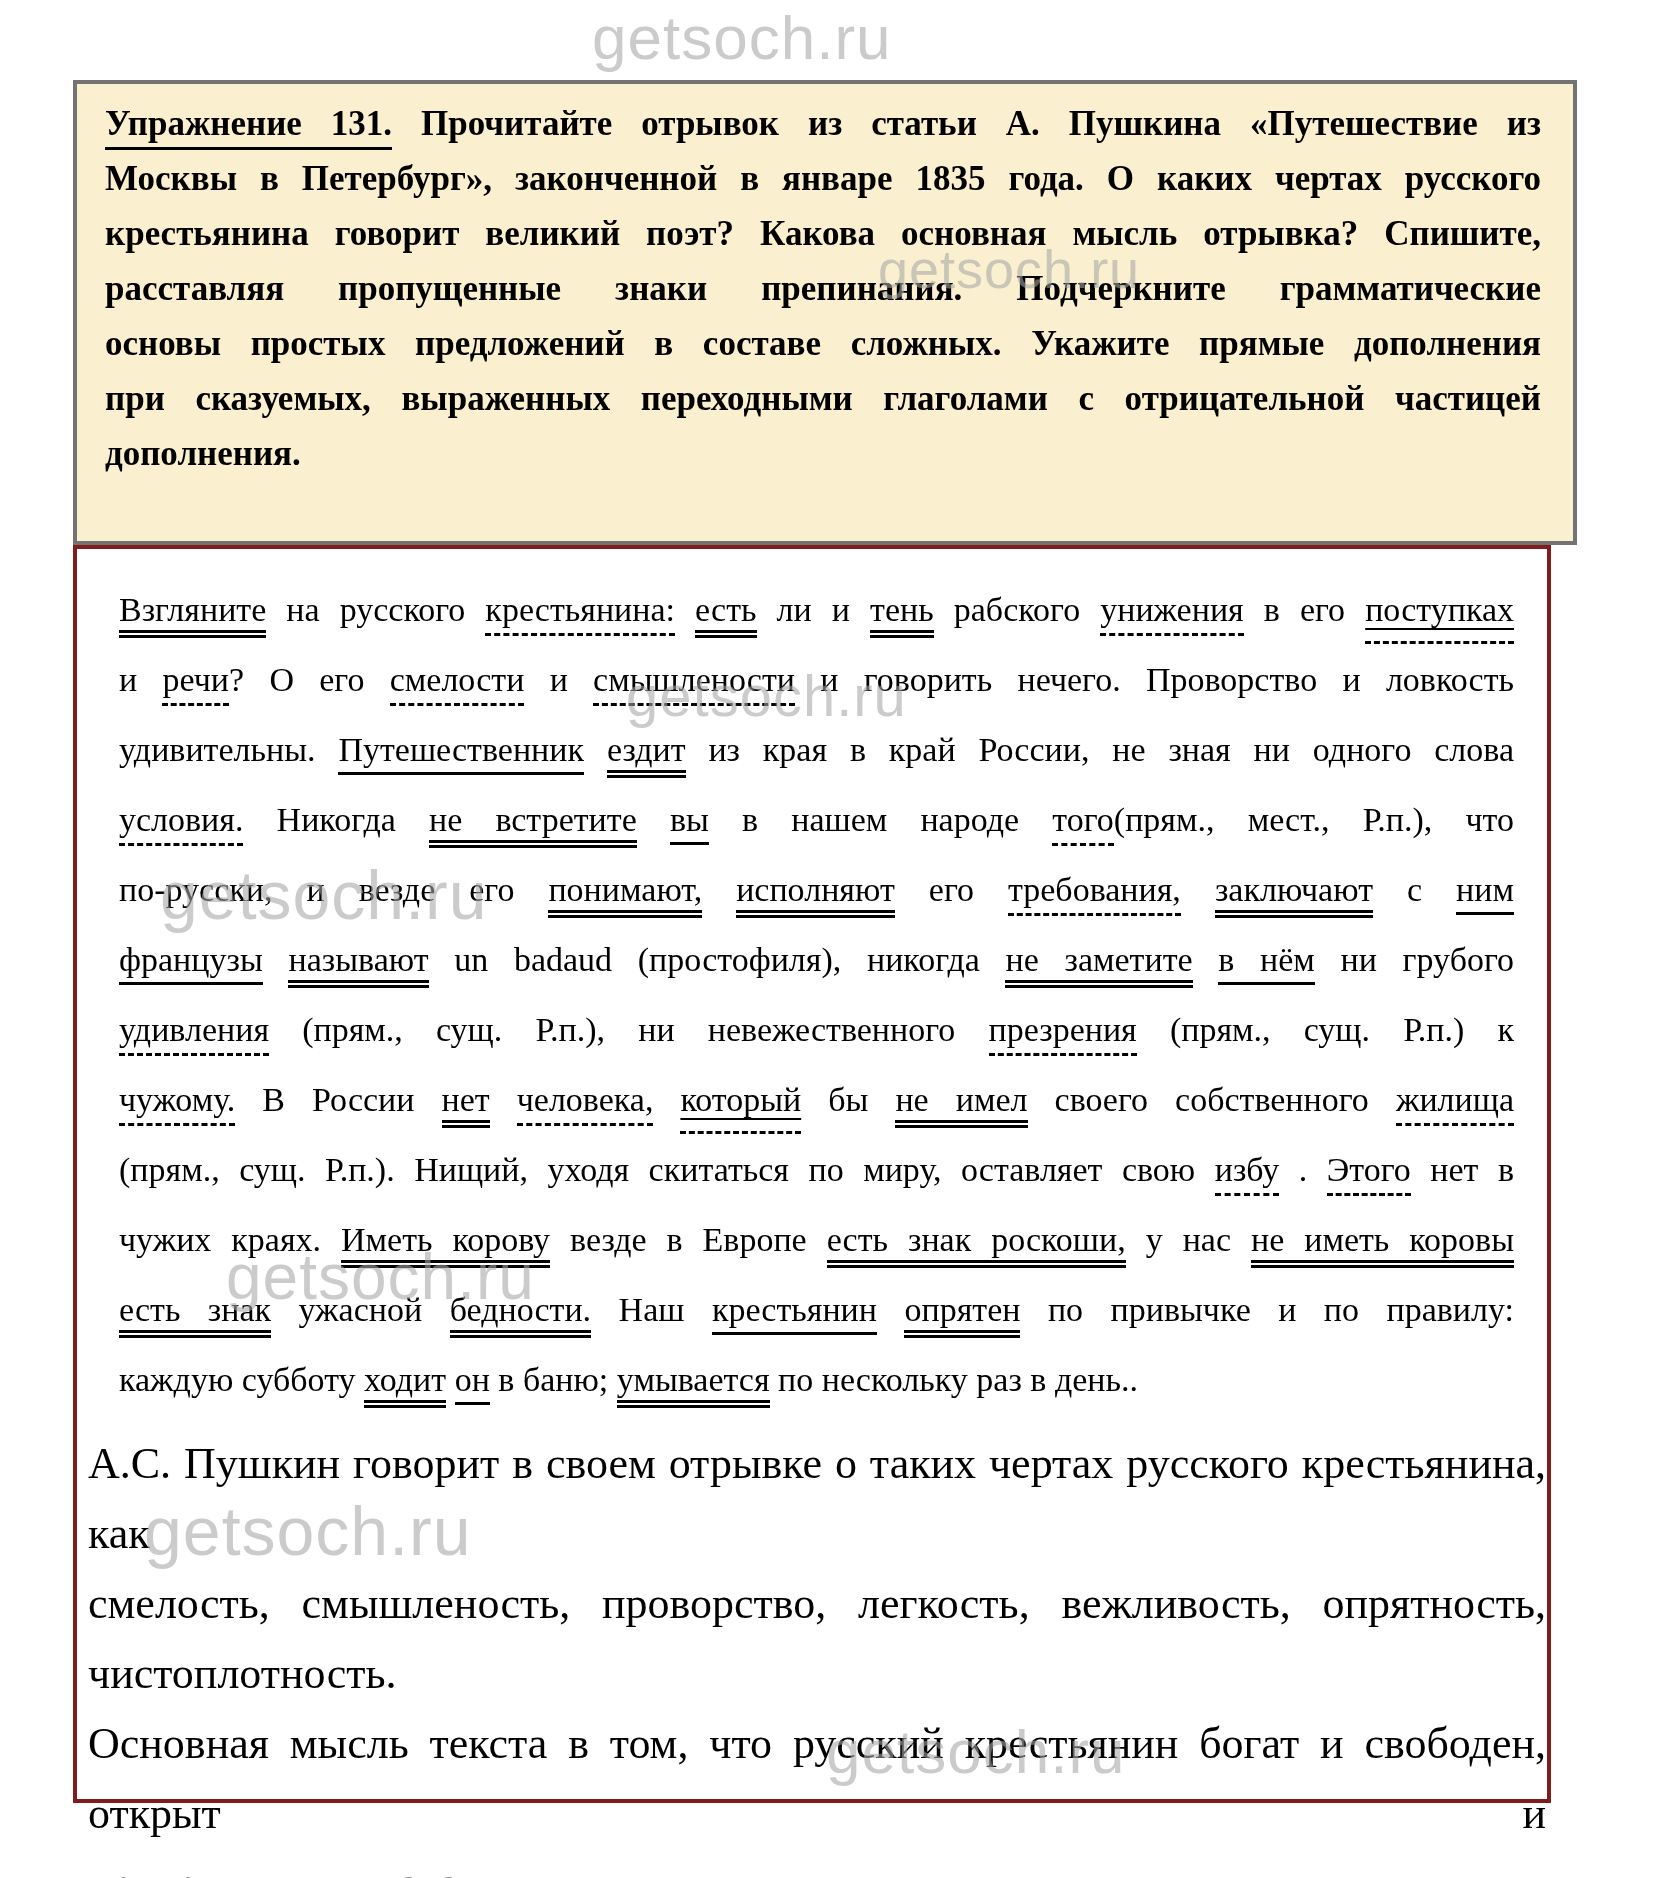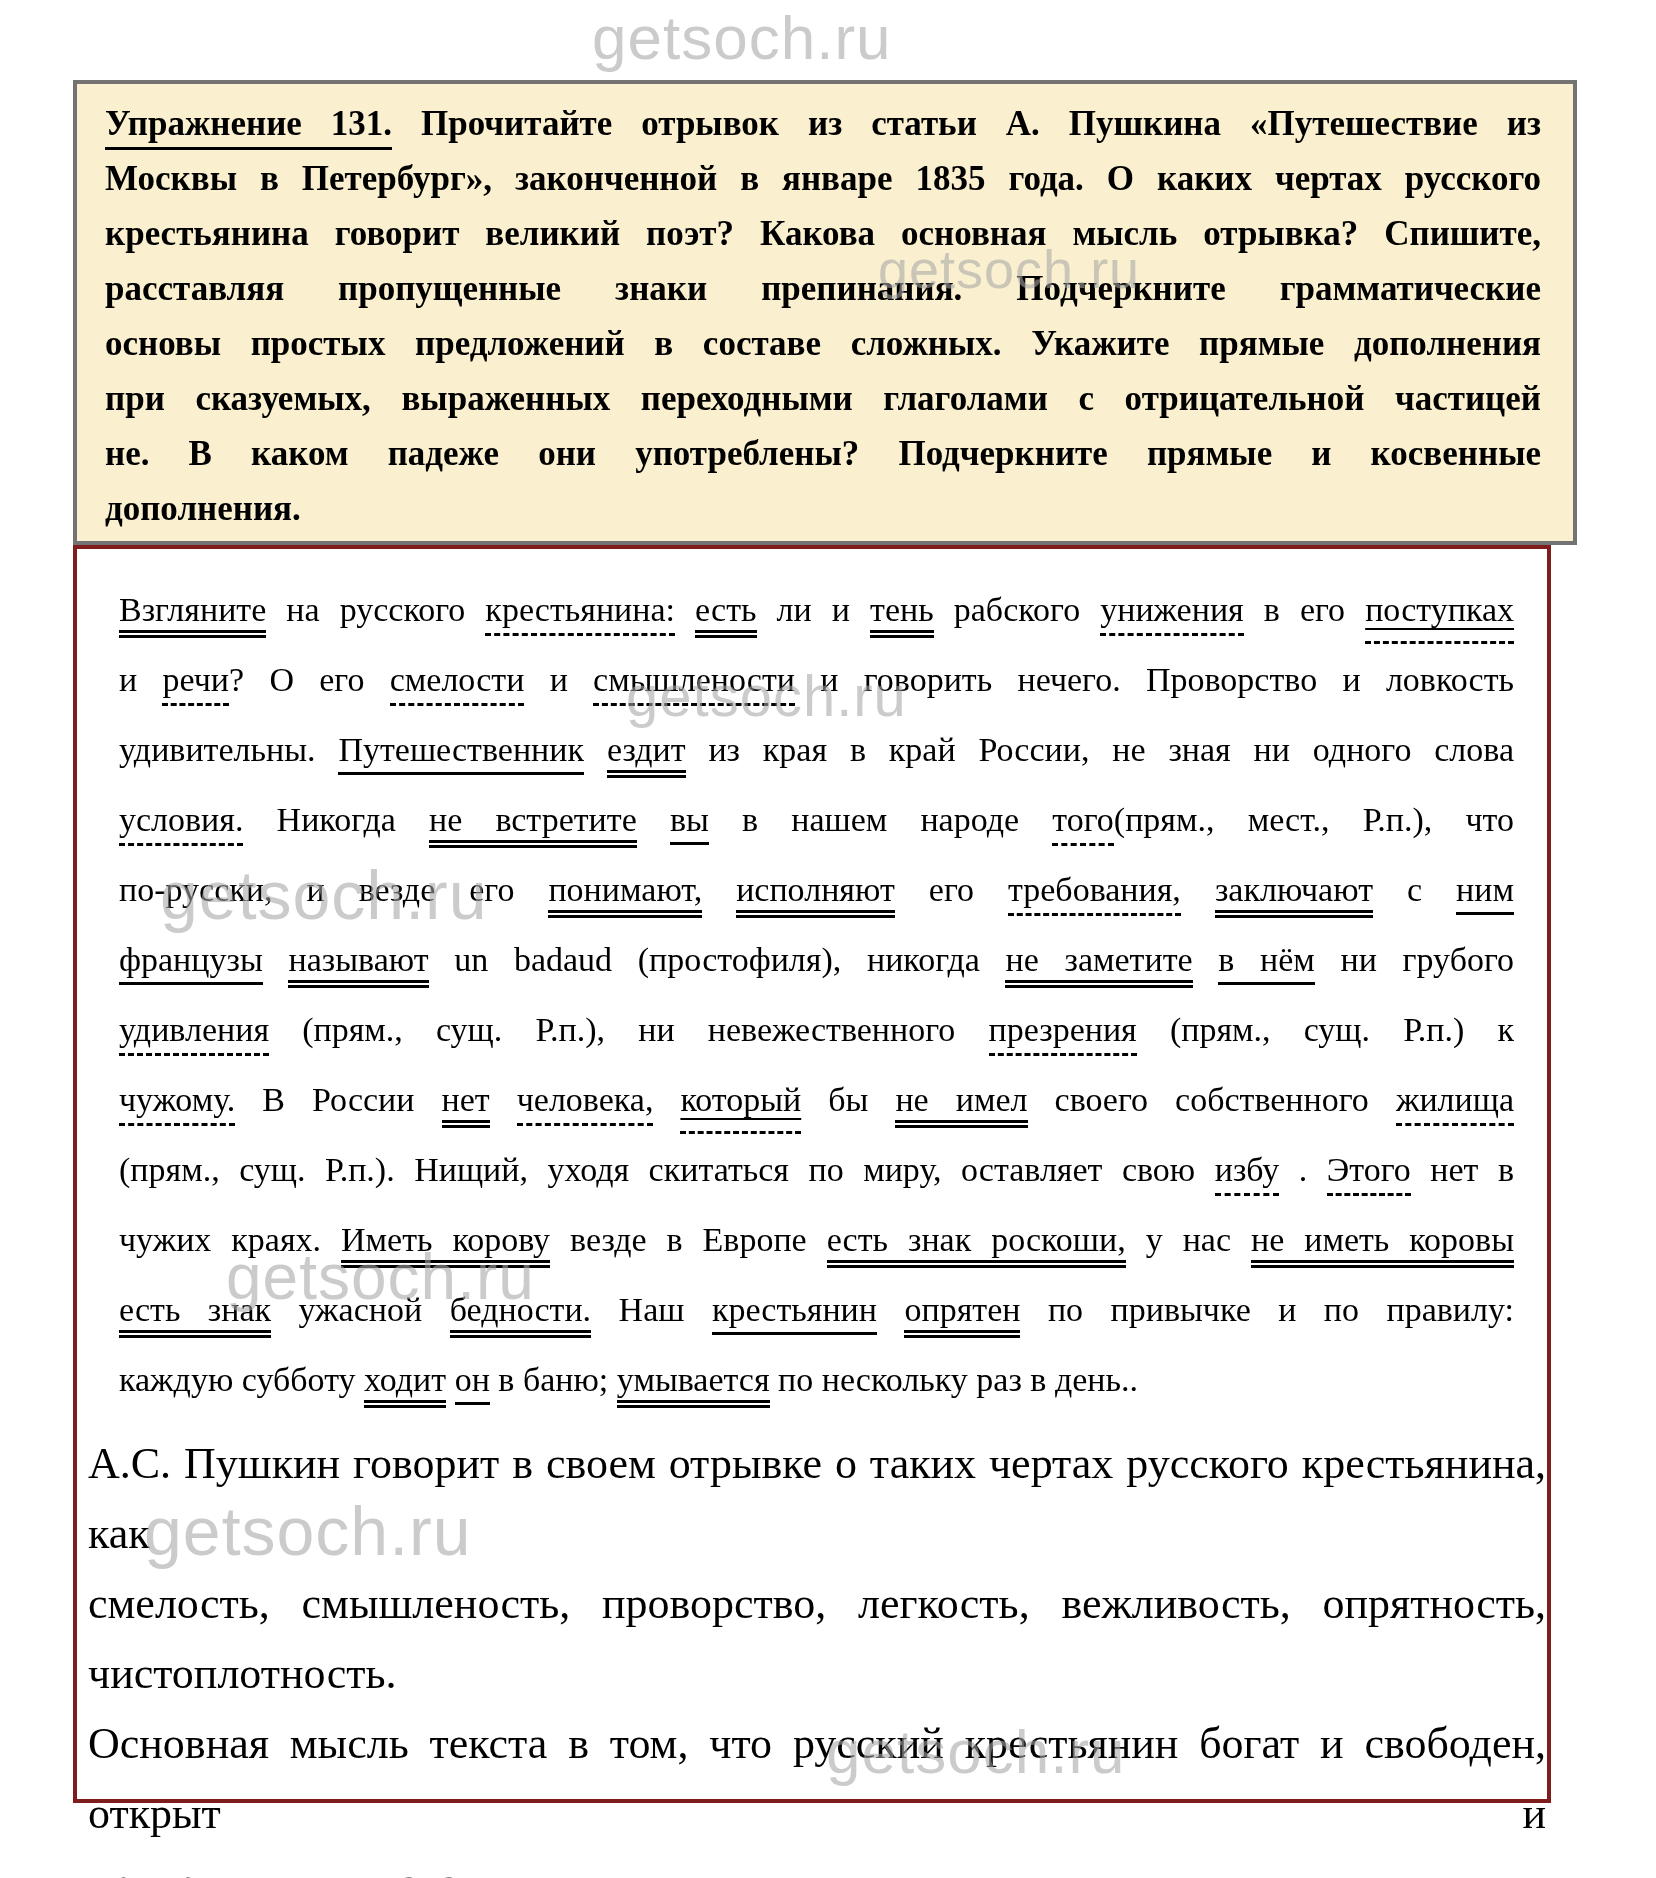--- a/index.html
+++ b/index.html
@@ -97,21 +97,20 @@
 <div class="wm wm-7">getsoch.ru</div>
 
 <section class="instruction-box">
   <div class="seg-block instr">
       <div class="line"><span class="u-s">Упражнение 131.</span><span> Прочитайте отрывок из статьи А. Пушкина «Путешествие из</span></div>
       <div class="line"><span>Москвы в Петербург», законченной в январе 1835 года. О каких чертах русского</span></div>
       <div class="line"><span>крестьянина говорит великий поэт? Какова основная мысль отрывка? Спишите,</span></div>
       <div class="line"><span>расставляя пропущенные знаки препинания. Подчеркните грамматические</span></div>
       <div class="line"><span>основы простых предложений в составе сложных. Укажите прямые дополнения</span></div>
       <div class="line"><span>при сказуемых, выраженных переходными глаголами с отрицательной частицей</span></div>
-      <div class="line"><span>не. В каком падеже они употреблены? Подчеркните прямые и косвенные</span></div>
       <div class="line"><span>дополнения.</span></div>
     </div>
 </section>
 
 <section class="body-box">
   <div class="seg-block exercise">
       <div class="line"><span class="u-d">Взгляните</span><span> на русского </span><span class="u-dash">крестьянина:</span><span> </span><span class="u-d">есть</span><span> ли и </span><span class="u-d">тень</span><span> рабского </span><span class="u-dash">унижения</span><span> в его </span><span class="u-sd">поступках</span></div>
       <div class="line"><span>и </span><span class="u-dash">речи</span><span>? О его </span><span class="u-dash">смелости</span><span> и </span><span class="u-dash">смышлености</span><span> и говорить нечего. Проворство и ловкость</span></div>
       <div class="line"><span>удивительны. </span><span class="u-s">Путешественник</span><span> </span><span class="u-d">ездит</span><span> из края в край России, не зная ни одного слова</span></div>
       <div class="line"><span class="u-dash">условия.</span><span> Никогда </span><span class="u-d">не встретите</span><span> </span><span class="u-s">вы</span><span> в нашем народе </span><span class="u-dash">того</span><span>(прям., мест., Р.п.), что</span></div>

